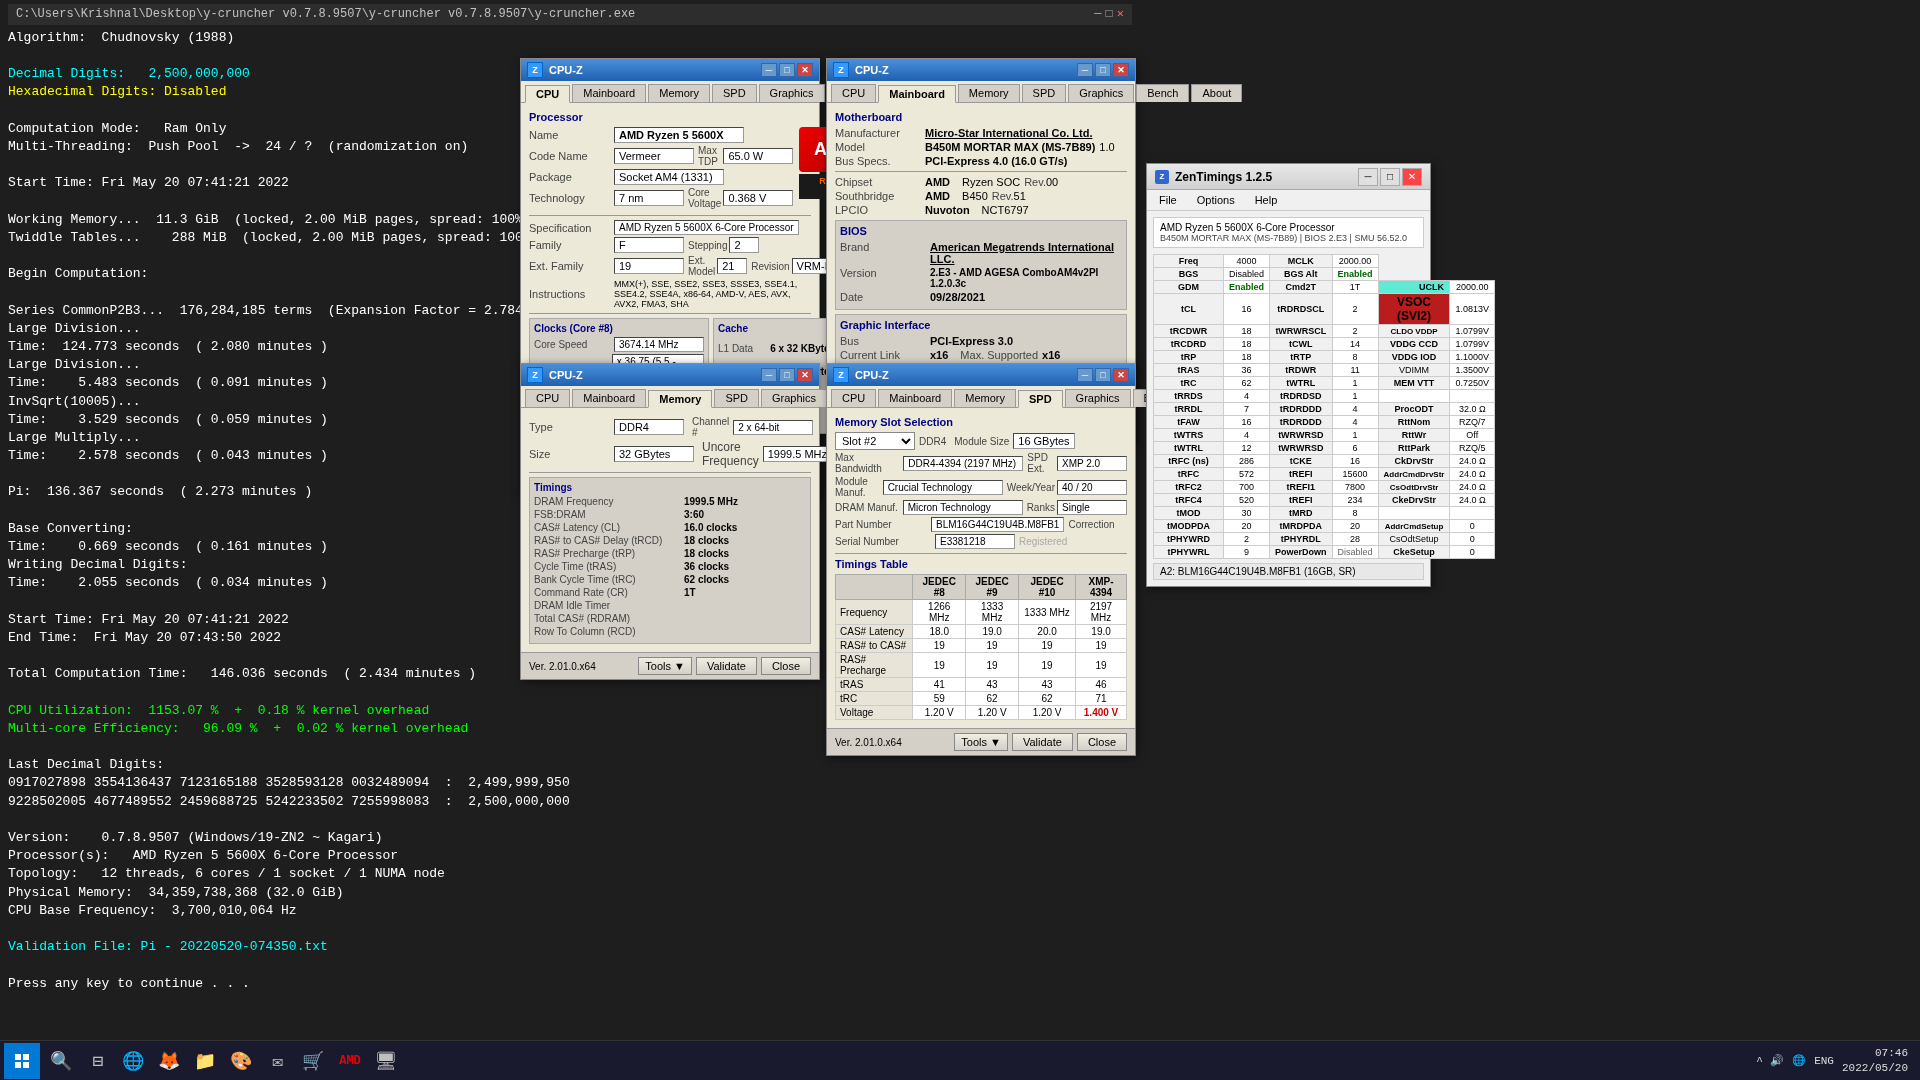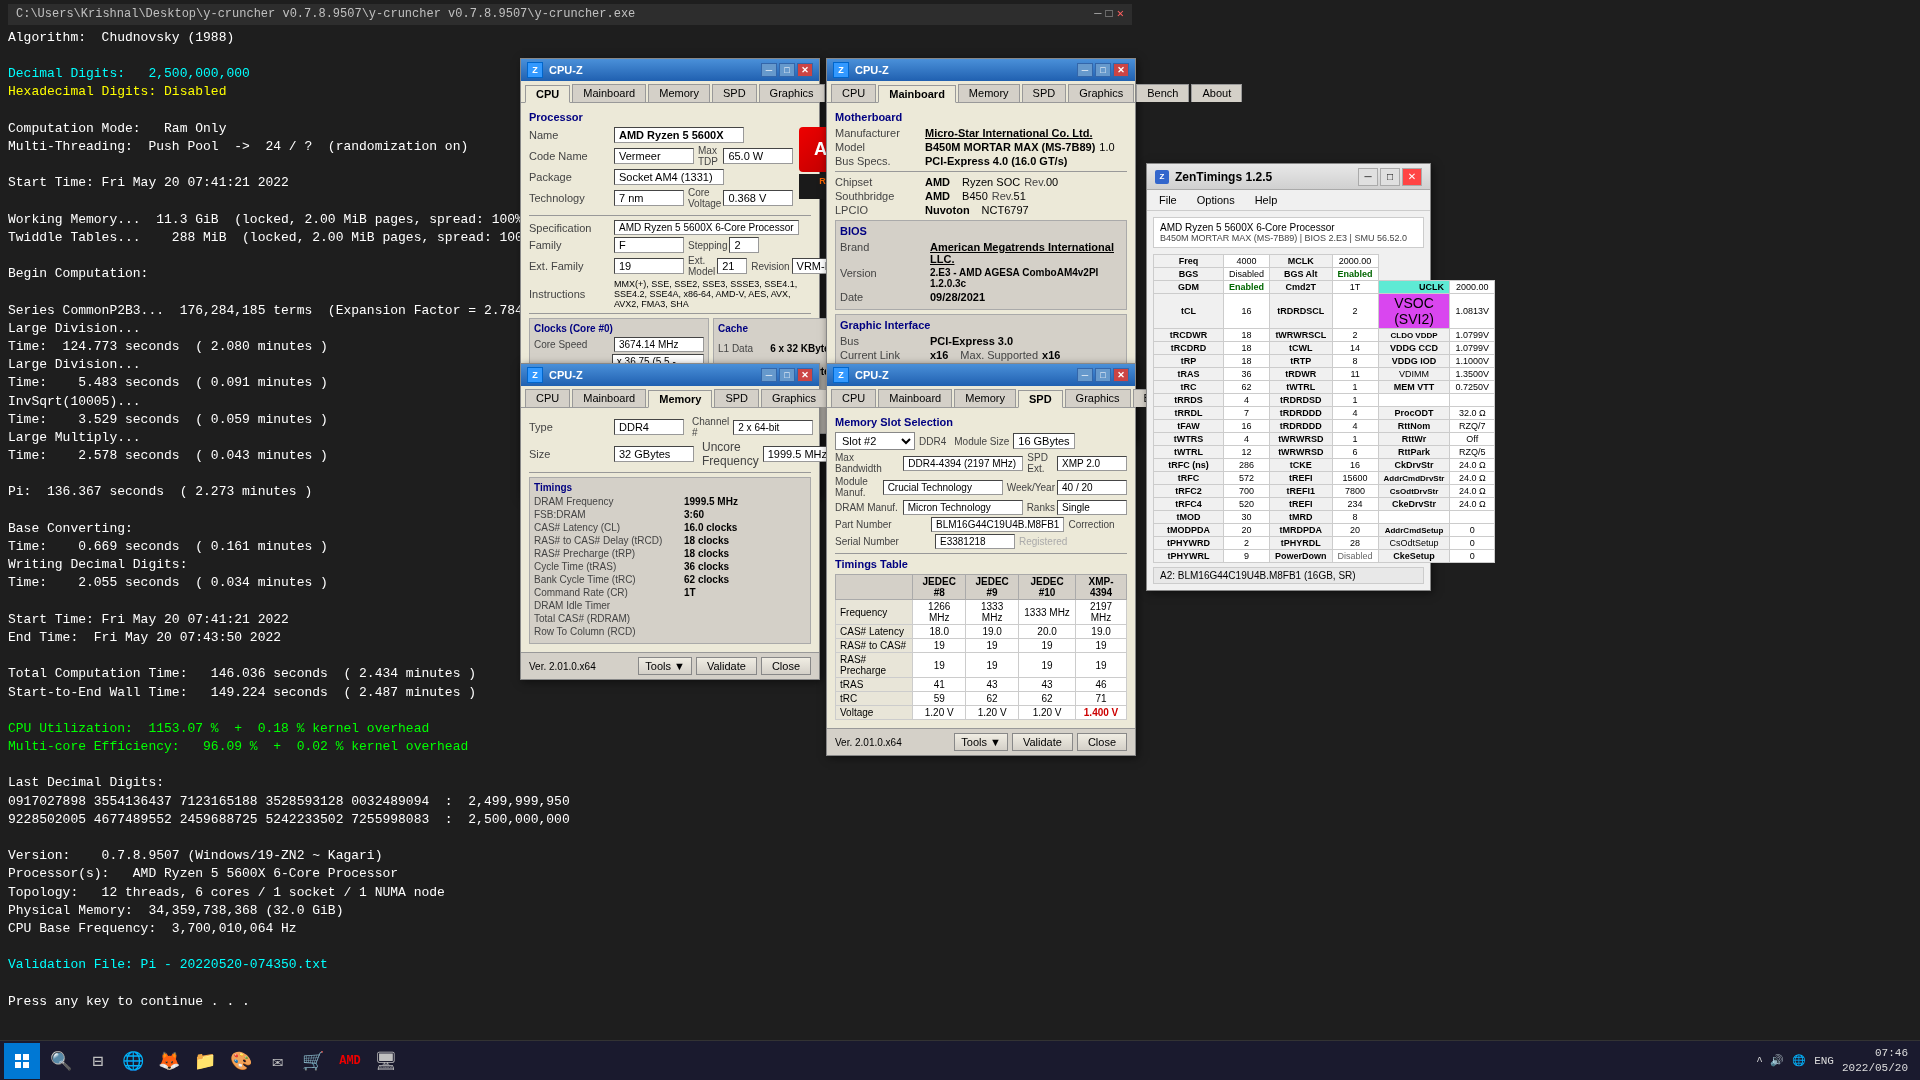--- a/index.html
+++ b/index.html
@@ -474,21 +474,20 @@
       <div class="term-line term-white">&nbsp;</div>
       <div class="term-line term-white">Base Converting:</div>
       <div class="term-line term-white">Time:    0.669 seconds  ( 0.161 minutes )</div>
       <div class="term-line term-white">Writing Decimal Digits:</div>
       <div class="term-line term-white">Time:    2.055 seconds  ( 0.034 minutes )</div>
       <div class="term-line term-white">&nbsp;</div>
       <div class="term-line term-white">Start Time: Fri May 20 07:41:21 2022</div>
       <div class="term-line term-white">End Time:  Fri May 20 07:43:50 2022</div>
       <div class="term-line term-white">&nbsp;</div>
       <div class="term-line term-white">Total Computation Time:   146.036 seconds  ( 2.434 minutes )</div>
-      <div class="term-line term-white">Start-to-End Wall Time:   149.224 seconds  ( 2.487 minutes )</div>
       <div class="term-line term-white">&nbsp;</div>
       <div class="term-line term-green">CPU Utilization:  1153.07 %  +  0.18 % kernel overhead</div>
       <div class="term-line term-green">Multi-core Efficiency:   96.09 %  +  0.02 % kernel overhead</div>
       <div class="term-line term-white">&nbsp;</div>
       <div class="term-line term-white">Last Decimal Digits:</div>
       <div class="term-line term-white">0917027898 3554136437 7123165188 3528593128 0032489094  :  2,499,999,950</div>
       <div class="term-line term-white">9228502005 4677489552 2459688725 5242233502 7255998083  :  2,500,000,000</div>
       <div class="term-line term-white">&nbsp;</div>
       <div class="term-line term-white">Version:    0.7.8.9507 (Windows/19-ZN2 ~ Kagari)</div>
       <div class="term-line term-white">Processor(s):   AMD Ryzen 5 5600X 6-Core Processor</div>
@@ -573,21 +572,21 @@
       <span style="margin-left:4px;color:#444;font-size:10px;">Revision</span>
       <span class="cpuz-field-sm" style="margin-left:2px;">VRM-B2</span>
     </div>
     <div class="cpuz-row">
       <span class="cpuz-label">Instructions</span>
       <span style="font-size:9px;color:#000;">MMX(+), SSE, SSE2, SSE3, SSSE3, SSE4.1, SSE4.2, SSE4A, x86-64, AMD-V, AES, AVX, AVX2, FMA3, SHA</span>
     </div>
     <div class="cpuz-divider"></div>
     <div style="display:flex;gap:4px;">
       <div class="clocks-group" style="flex:1;">
-        <div class="clocks-title">Clocks (Core #0)</div>
+        <div class="clocks-title">Clocks (Core #8)</div>
         <div class="cpuz-row">
           <span style="font-size:10px;color:#444;width:80px;">Core Speed</span>
           <span class="cpuz-field" style="min-width:90px;font-size:10px;">3674.14 MHz</span>
         </div>
         <div class="cpuz-row">
           <span style="font-size:10px;color:#444;width:80px;">Multiplier</span>
           <span class="cpuz-field" style="min-width:90px;font-size:10px;">x 36.75 (5.5 - 46.5)</span>
         </div>
         <div class="cpuz-row">
           <span style="font-size:10px;color:#444;width:80px;">Bus Speed</span>
@@ -1014,21 +1013,21 @@
             <td style="background:#f0f0f0;font-weight:bold;">Cmd2T</td>
             <td>1T</td>
           <td style="background:#5eead4;font-weight:bold;padding-left:40px;">UCLK</td>
             <td>2000.00</td>
         </tr>
         <tr>
           <td>tCL</td>
             <td>16</td>
             <td style="background:#f0f0f0;font-weight:bold;">tRDRDSCL</td>
             <td>2</td>
-          <td style="background:#d946ef;font-weight:normal;font-size:14px;">VSOC (SVI2)</td>
+          <td style="background:#b91c1c;font-weight:bold;font-size:12px;">VSOC (SVI2)</td>
             <td>1.0813V</td>
         </tr>
         <tr>
           <td>tRCDWR</td>
             <td>18</td>
             <td style="background:#f0f0f0;font-weight:bold;">tWRWRSCL</td>
             <td>2</td>
           <td style="background:#f0f0f0;font-weight:bold;font-size:8px;">CLDO VDDP</td>
             <td>1.0799V</td>
         </tr>

